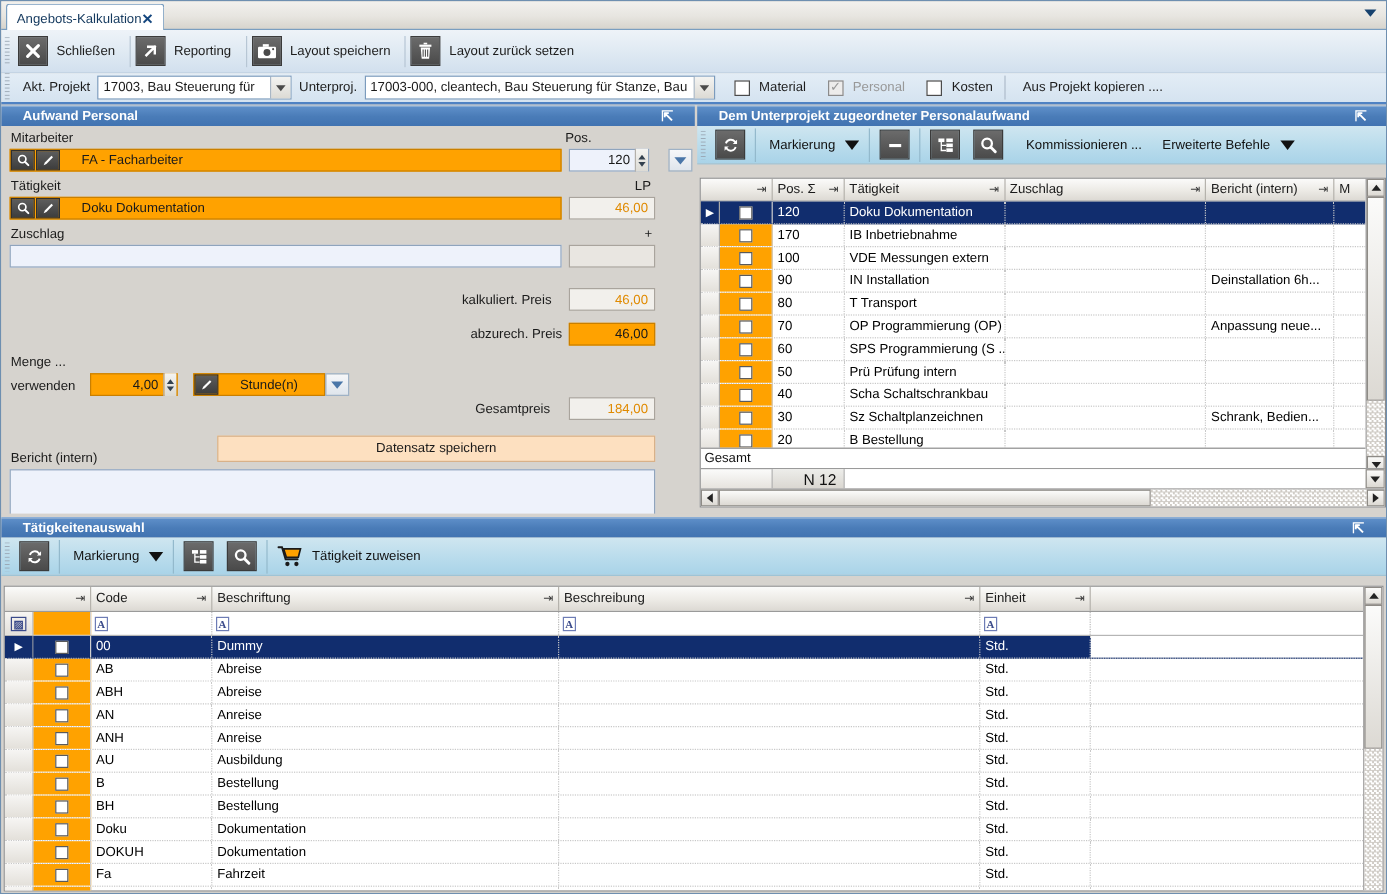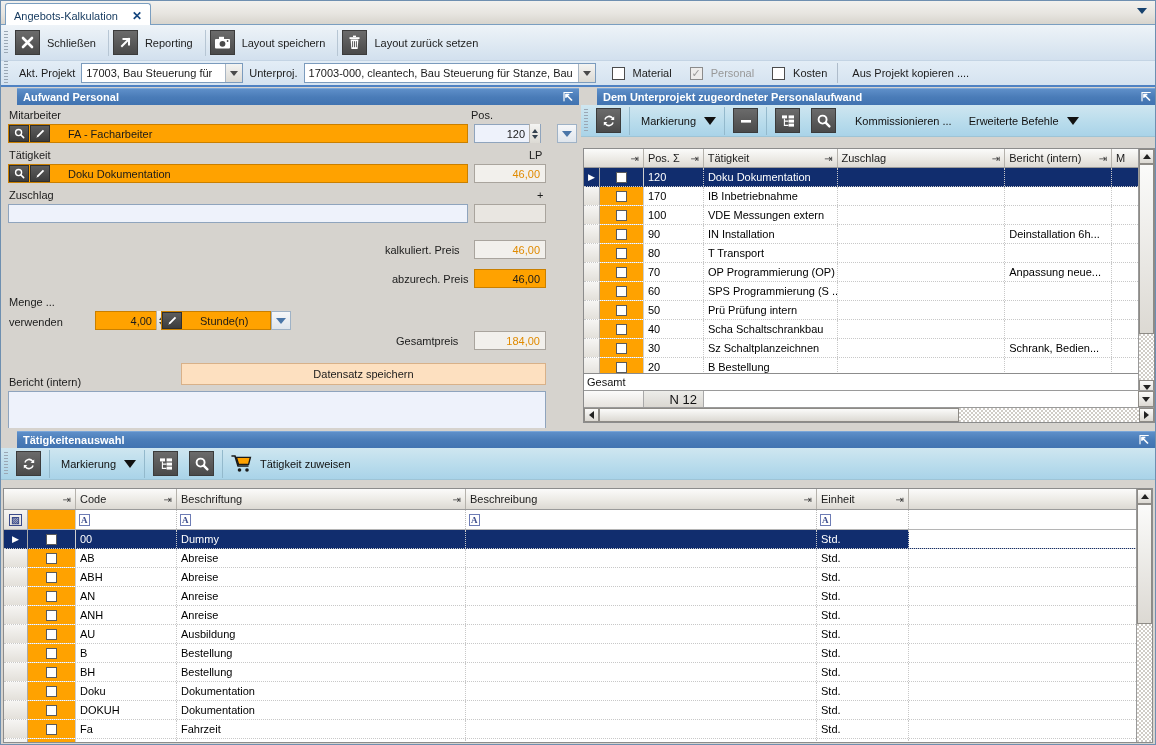--- a/index.html
+++ b/index.html
@@ -25,21 +25,21 @@
     background: linear-gradient(to bottom, #f2f1ee 0%, #e7e5e0 55%, #d7d4cd 100%);
     border-bottom: 1px solid #7a9ec0;
   }
   .tab {
     position: absolute; left: 4px; top: 2px; height: 22px;
     padding: 3px 8px 0 8px;
     background: #ffffff;
     border: 1px solid #7a9ec0;
     border-bottom: none;
     border-radius: 3px 3px 0 0;
-    display: flex; align-items: center; gap: 14px;
+    display: flex; align-items: center; 
     color: #14395e;
     font-size: 11px;
   }
   .tab-close {
     color: #14467e; font-weight: bold; font-size: 12px; cursor: pointer;
     font-family: "Liberation Sans", sans-serif;
   }
   .tabstrip-arrow {
     position: absolute; right: 8px; top: 7px;
     width: 0; height: 0;
@@ -118,23 +118,22 @@
   .cbwrap span { color: #1d1d1d; }
   .cbwrap.dis span { color: #989898; }
   .vsep { width: 1px; height: 20px; background: #aebccb; }
 
   
   .panel { position: absolute; background: #d6d3ce; }
   .panel-title {
     height: 17px;
     background: linear-gradient(to bottom, #5e8fc9 0%, #4a7cb8 50%, #4173b1 100%);
     color: #ffffff; font-weight: bold; font-size: 11px;
-    display: flex; align-items: center; padding: 0 6px;
+    display: flex; align-items: center; padding: 0 18px;
     border-top: 1px solid #7aa6d8;
-    margin-left: 16px;
   }
   .panel-title .pin { margin-left: auto; font-size: 12px; color: #ffffff; cursor: pointer; }
 
   .subtoolbar {
     height: 32px;
     background: linear-gradient(to bottom, #cfe6f0 0%, #b9dcec 55%, #a9d3e8 100%);
     display: flex; align-items: center;
     border-bottom: 1px solid #9ec4d6;
   }
   .sbbtn {
@@ -476,21 +475,21 @@
         <span>46,00</span>
       </div>
 
       <span class="lbl" style="left:391px;top:168px;">abzurech. Preis</span>
       <div class="fld fld-orange" style="left:473px;top:164px;width:72px;justify-content:flex-end;padding-right:5px;">
         <span>46,00</span>
       </div>
 
       <span class="lbl" style="left:8px;top:191px;">Menge ...</span>
       <span class="lbl" style="left:8px;top:211px;">verwenden</span>
-      <div class="fld fld-orange" style="left:94px;top:206px;width:73px;padding:0;">
+      <div class="fld fld-orange" style="left:74px;top:206px;width:73px;padding:0;">
         <span style="flex:1;text-align:right;padding-right:4px;color:#1a1a1a;">4,00</span>
         <span class="spin">
             <i class="up"></i>
             <i class="dn"></i>
           </span>
       </div>
       <div class="fld fld-orange" style="left:160px;top:206px;width:110px;">
         <span class="minibtn">
           <svg width="11" height="11" viewBox="0 0 12 12">
               <path d="M1.5 10.5 L2.6 8 L8.6 2 L10 3.4 L4 9.4 z" fill="#fff"></path>

